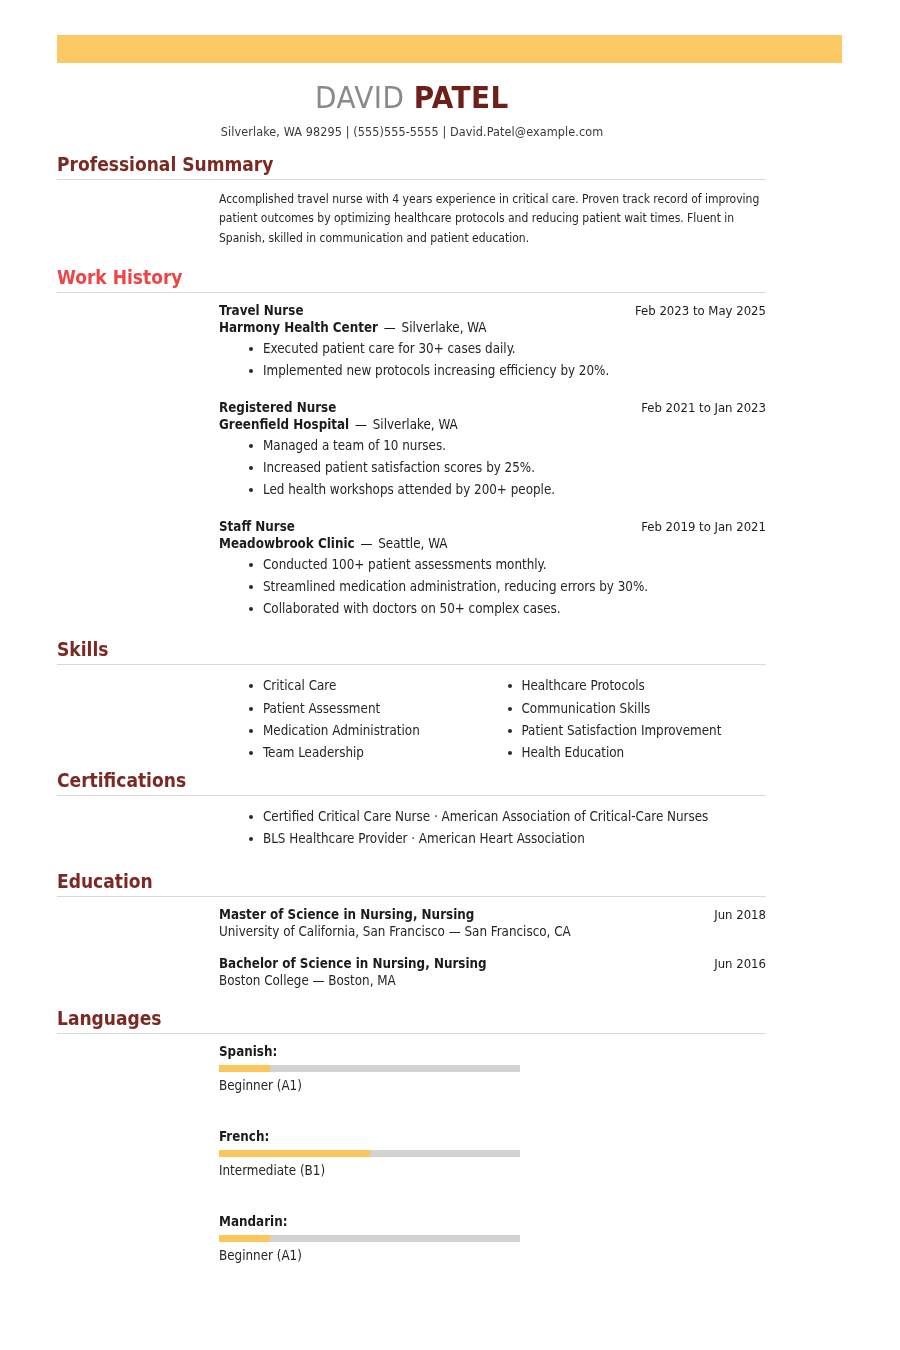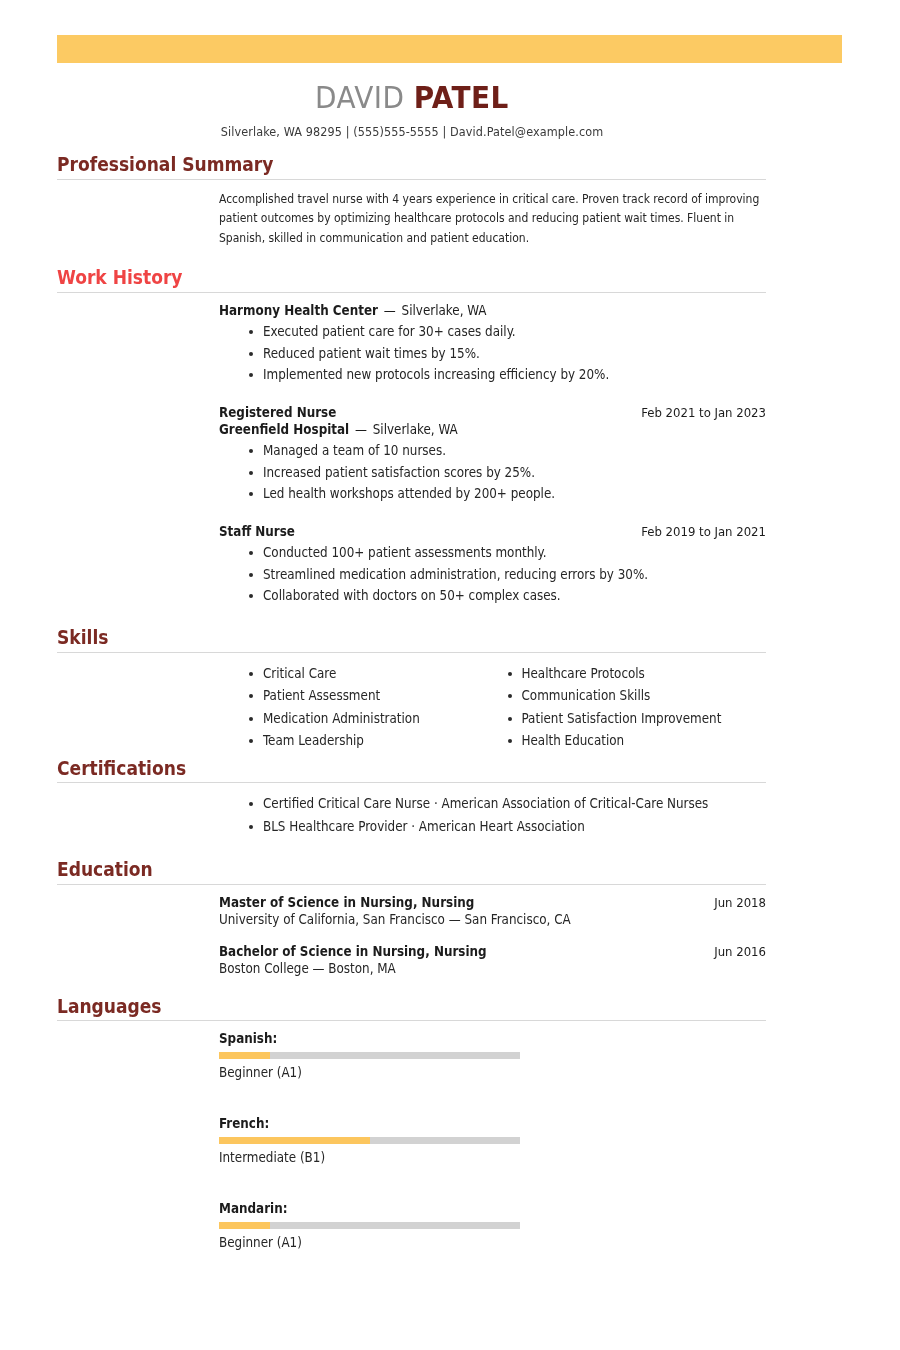--- a/index.html
+++ b/index.html
@@ -227,44 +227,48 @@
     <div class="section-body">
       <div class="summary-text">Accomplished travel nurse with 4 years experience in critical care. Proven track record of improving patient outcomes by optimizing healthcare protocols and reducing patient wait times. Fluent in Spanish, skilled in communication and patient education.</div>
     </div>
   </div>
 
   <div class="section sp-work">
     <div class="section-title" style="color: #ef4444;">Work History</div>
     <div class="section-rule" style="background: rgb(216, 216, 216);"></div>
     <div class="section-body" id="work-body">
         <div class="job">
+          <div class="job-row">
+            <div class="job-title">Travel Nurse</div>
+            <div class="job-date">Feb 2023 to May 2025</div>
+          </div>
           <div class="job-company"><span class="org">Harmony Health Center</span><span class="sep"> — </span><span class="loc">Silverlake, WA</span></div>
           <ul class="bullets">
             <li>Executed patient care for 30+ cases daily.</li>
-            <li>Reduced patient wait times by 15%.</li>
             <li>Implemented new protocols increasing efficiency by 20%.</li>
           </ul>
         </div>
         <div class="job">
           <div class="job-row">
             <div class="job-title">Registered Nurse</div>
             <div class="job-date">Feb 2021 to Jan 2023</div>
           </div>
           <div class="job-company"><span class="org">Greenfield Hospital</span><span class="sep"> — </span><span class="loc">Silverlake, WA</span></div>
           <ul class="bullets">
             <li>Managed a team of 10 nurses.</li>
             <li>Increased patient satisfaction scores by 25%.</li>
             <li>Led health workshops attended by 200+ people.</li>
           </ul>
         </div>
         <div class="job">
           <div class="job-row">
             <div class="job-title">Staff Nurse</div>
             <div class="job-date">Feb 2019 to Jan 2021</div>
           </div>
+          <div class="job-company"><span class="org">Meadowbrook Clinic</span><span class="sep"> — </span><span class="loc">Seattle, WA</span></div>
           <ul class="bullets">
             <li>Conducted 100+ patient assessments monthly.</li>
             <li>Streamlined medication administration, reducing errors by 30%.</li>
             <li>Collaborated with doctors on 50+ complex cases.</li>
           </ul>
         </div>
       </div>
   </div>
 
   <div class="section sp-skills">

